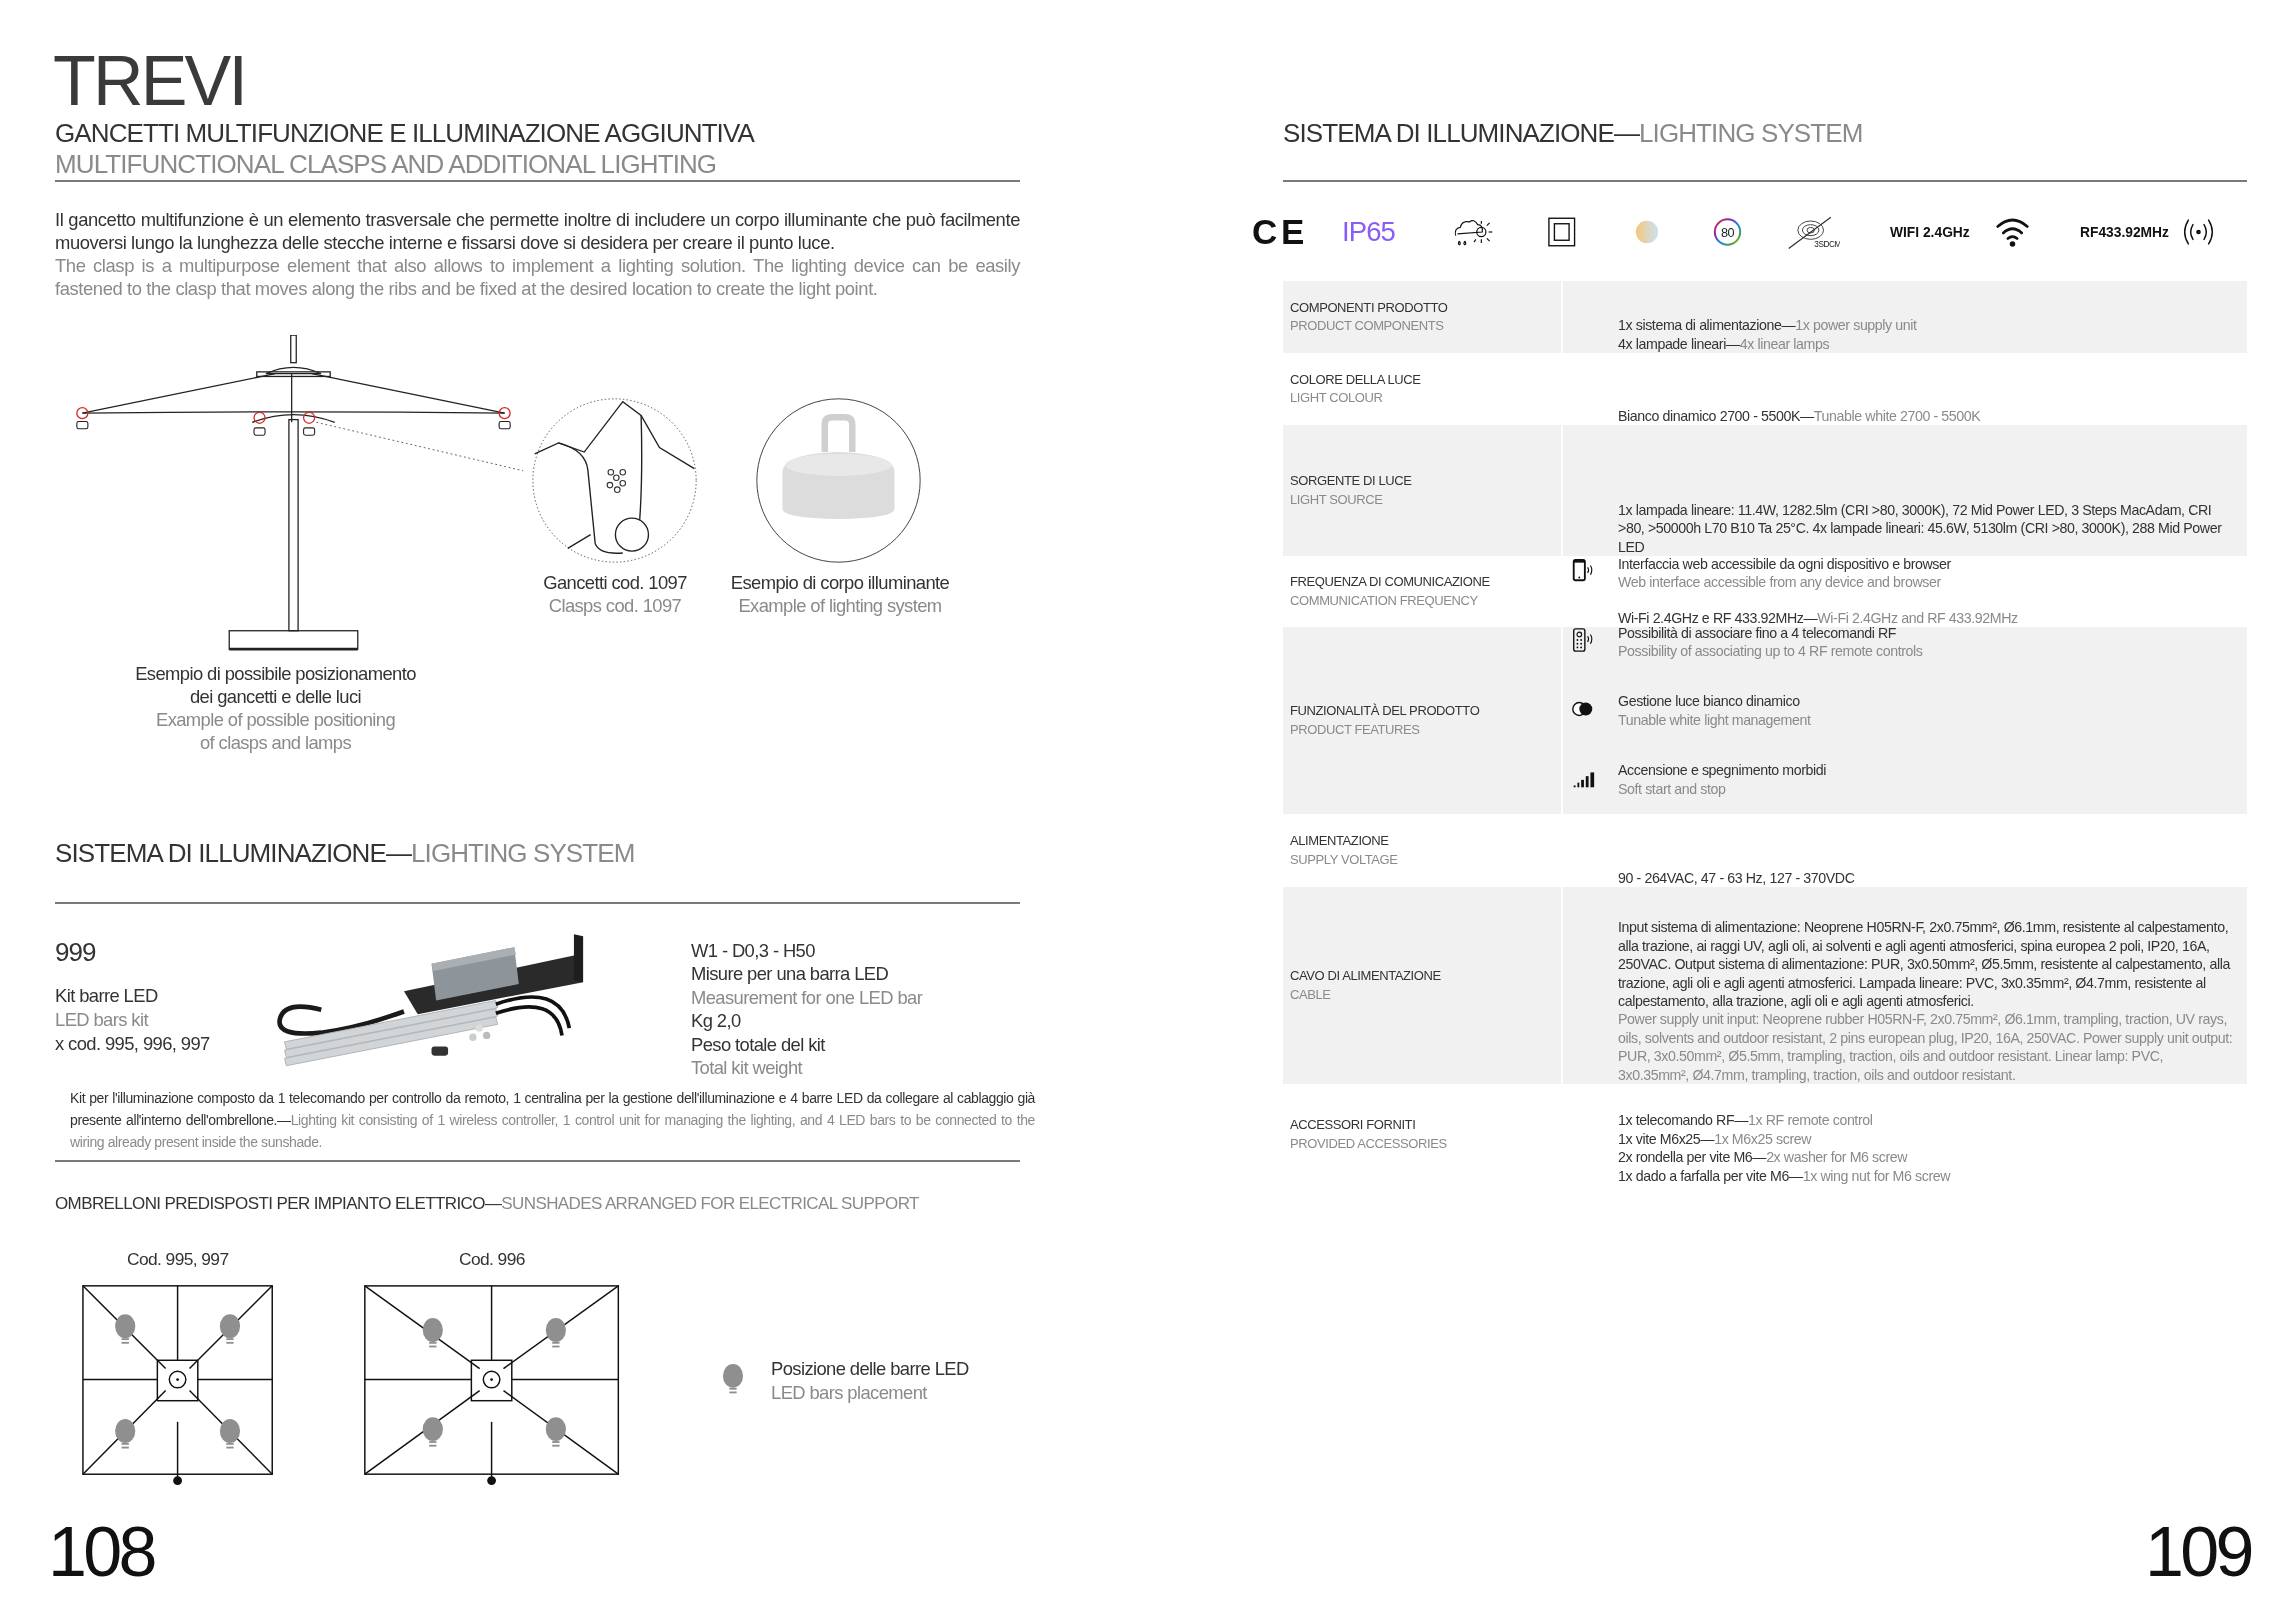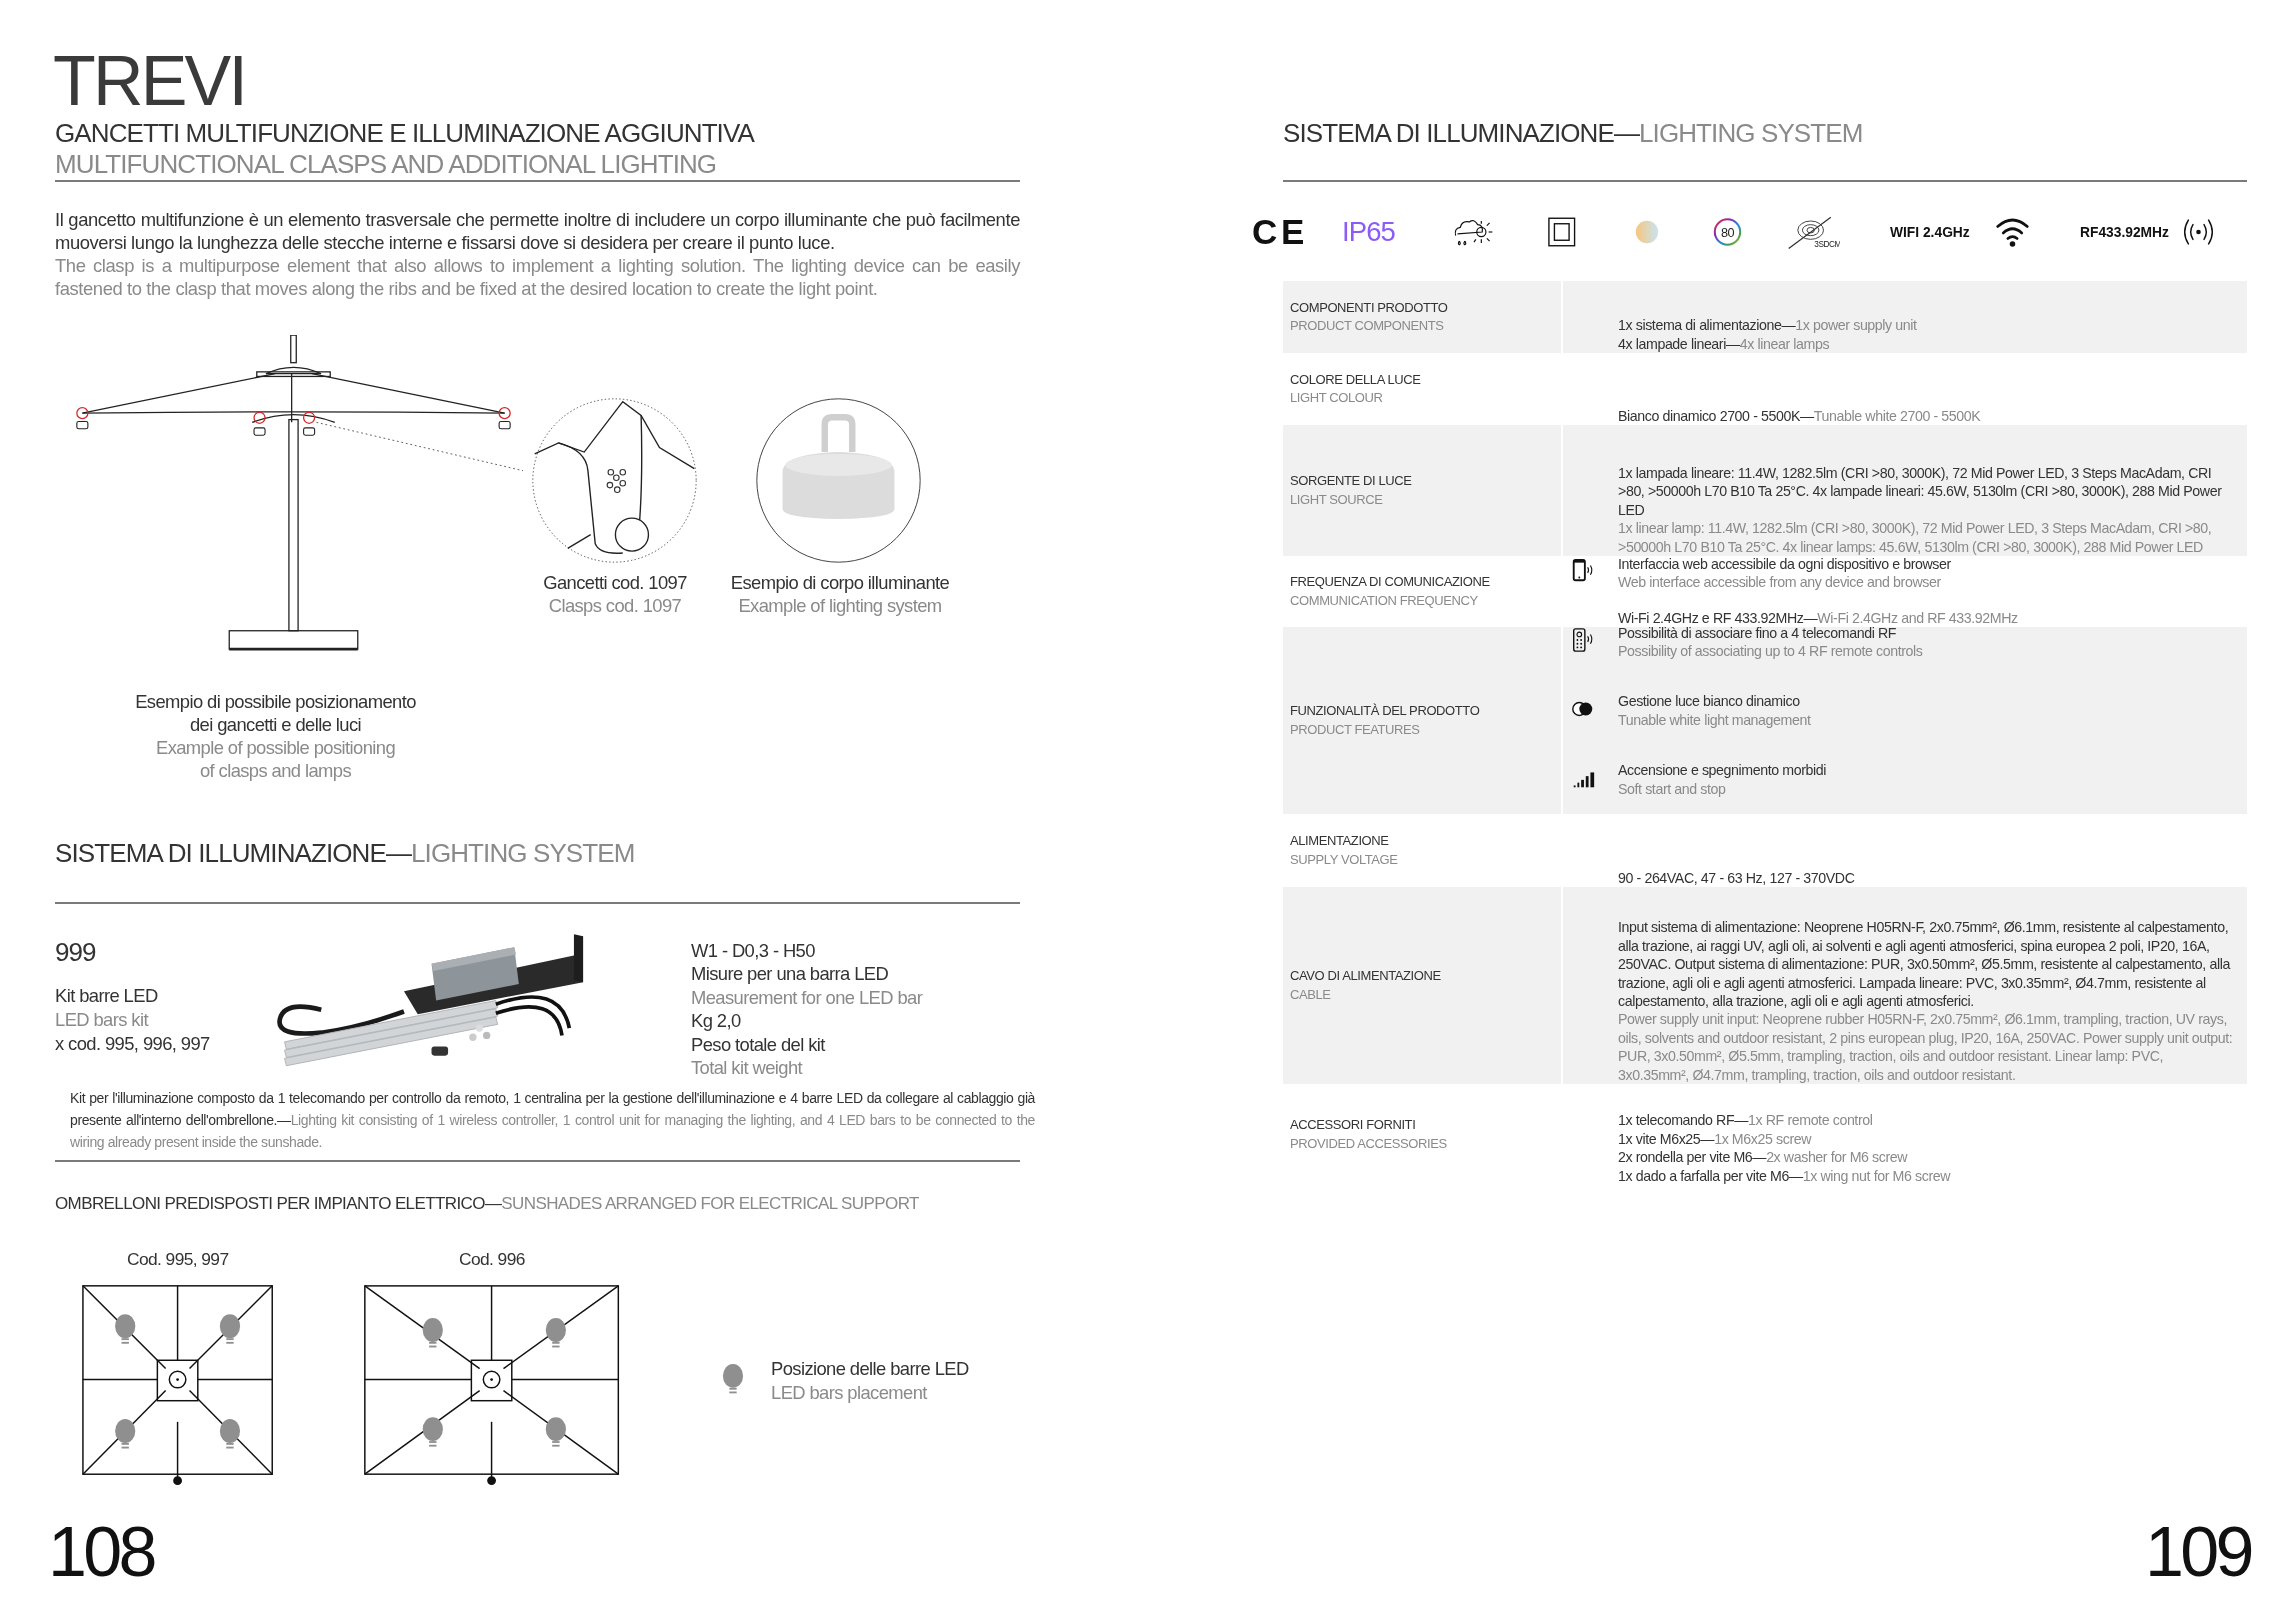--- a/index.html
+++ b/index.html
@@ -63,21 +63,21 @@
   </g>
   <g fill="#fff" stroke="#222" stroke-width="1.2">
     <rect x="14" y="94" width="12" height="8" rx="2"></rect>
       <rect x="474" y="94" width="12" height="8" rx="2"></rect>
     <rect x="207" y="101" width="12" height="8" rx="2"></rect>
       <rect x="261" y="101" width="12" height="8" rx="2"></rect>
   </g>
   <path d="M275 95 L510 150" stroke="#555" stroke-width="1" stroke-dasharray="2 3" fill="none"></path>
 </svg>
 
-<div class="abs cap" style="left:92px;top:690px;width:367px">
+<div class="abs cap" style="left:92px;top:662px;width:367px">
   <div class="dark">Esempio di possibile posizionamento</div>
   <div class="dark">dei gancetti e delle luci</div>
   <div class="gray">Example of possible positioning</div>
   <div class="gray">of clasps and lamps</div>
 </div>
 
 <svg class="abs" style="left:531px;top:397px" width="167" height="167" viewBox="0 0 182 182">
   <circle cx="91" cy="91" r="89" fill="#fff" stroke="#444" stroke-width="1" stroke-dasharray="1.5 2.5"></circle>
   <g fill="none" stroke="#222" stroke-width="1.5">
     <path d="M4 62 L30 50 L58 60 L100 5 L120 20 L140 55 L178 78"></path>
@@ -358,21 +358,20 @@
     </div>
   </div>
 
   <div class="spec-row shade" style="height:131px">
     <div class="lab">
         <span class="it">SORGENTE DI LUCE</span>
         <span class="en">LIGHT SOURCE</span>
       </div>
     <div class="val">
       <div class="dark">1x lampada lineare: 11.4W, 1282.5lm (CRI &gt;80, 3000K), 72 Mid Power LED, 3 Steps MacAdam, CRI &gt;80, &gt;50000h L70 B10 Ta 25°C. 4x lampade lineari: 45.6W, 5130lm (CRI &gt;80, 3000K), 288 Mid Power LED</div>
-      <div class="gray">1x linear lamp: 11.4W, 1282.5lm (CRI &gt;80, 3000K), 72 Mid Power LED, 3 Steps MacAdam, CRI &gt;80, &gt;50000h L70 B10 Ta 25°C. 4x linear lamps: 45.6W, 5130lm (CRI &gt;80, 3000K), 288 Mid Power LED</div>
     </div>
   </div>
 
   <div class="spec-row" style="height:71px">
     <div class="lab">
         <span class="it">FREQUENZA DI COMUNICAZIONE</span>
         <span class="en">COMMUNICATION FREQUENCY</span>
       </div>
     <div class="val">
       <div><span class="dark">Wi-Fi 2.4GHz e RF 433.92MHz</span><span class="dark">—</span><span class="gray">Wi-Fi 2.4GHz and RF 433.92MHz</span></div>

